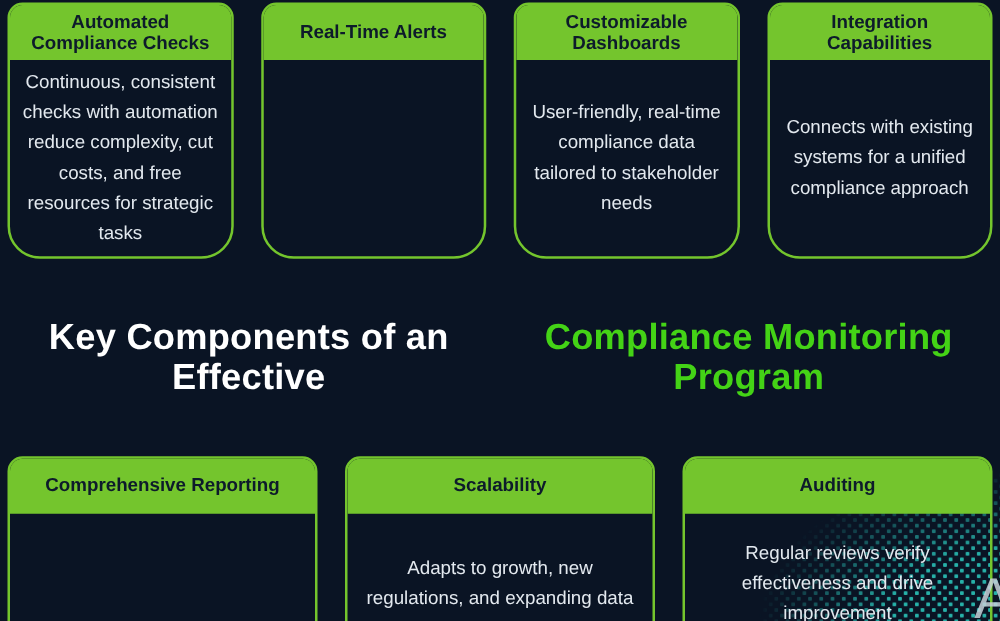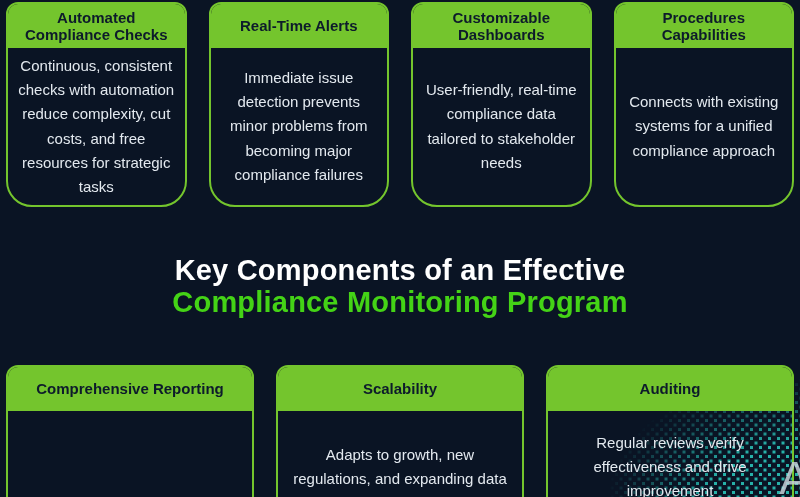--- a/index.html
+++ b/index.html
@@ -63,21 +63,20 @@
     text-align:center;
     color:var(--body-text);
     font-size:15px;
     line-height:1.62;
     padding:4px 7px;
   }
 
   .title-block{
     height:126px;
     display:flex;
-    flex-direction:column;
     align-items:center;
     justify-content:center;
     text-align:center;
     position:relative;
     z-index:1;
   }
   .title-line{
     font-size:29px;
     font-weight:bold;
     line-height:1.12;
@@ -119,28 +118,27 @@
 
 <div class="page">
 
   <div class="row top">
     <div class="card">
       <div class="card-header">Automated Compliance Checks</div>
       <div class="card-body">Continuous, consistent checks with automation reduce complexity, cut costs, and free resources for strategic tasks</div>
     </div>
     <div class="card">
       <div class="card-header">Real-Time Alerts</div>
-      <div class="card-body">Immediate issue detection prevents minor problems from becoming major compliance failures</div>
     </div>
     <div class="card">
       <div class="card-header">Customizable Dashboards</div>
       <div class="card-body">User-friendly, real-time compliance data tailored to stakeholder needs</div>
     </div>
     <div class="card">
-      <div class="card-header">Procedures Capabilities</div>
+      <div class="card-header">Integration Capabilities</div>
       <div class="card-body">Connects with existing systems for a unified compliance approach</div>
     </div>
   </div>
 
   <div class="title-block">
     <div class="title-line white">Key Components of an Effective</div>
     <div class="title-line green">Compliance Monitoring Program</div>
   </div>
 
   <div class="row bottom">

